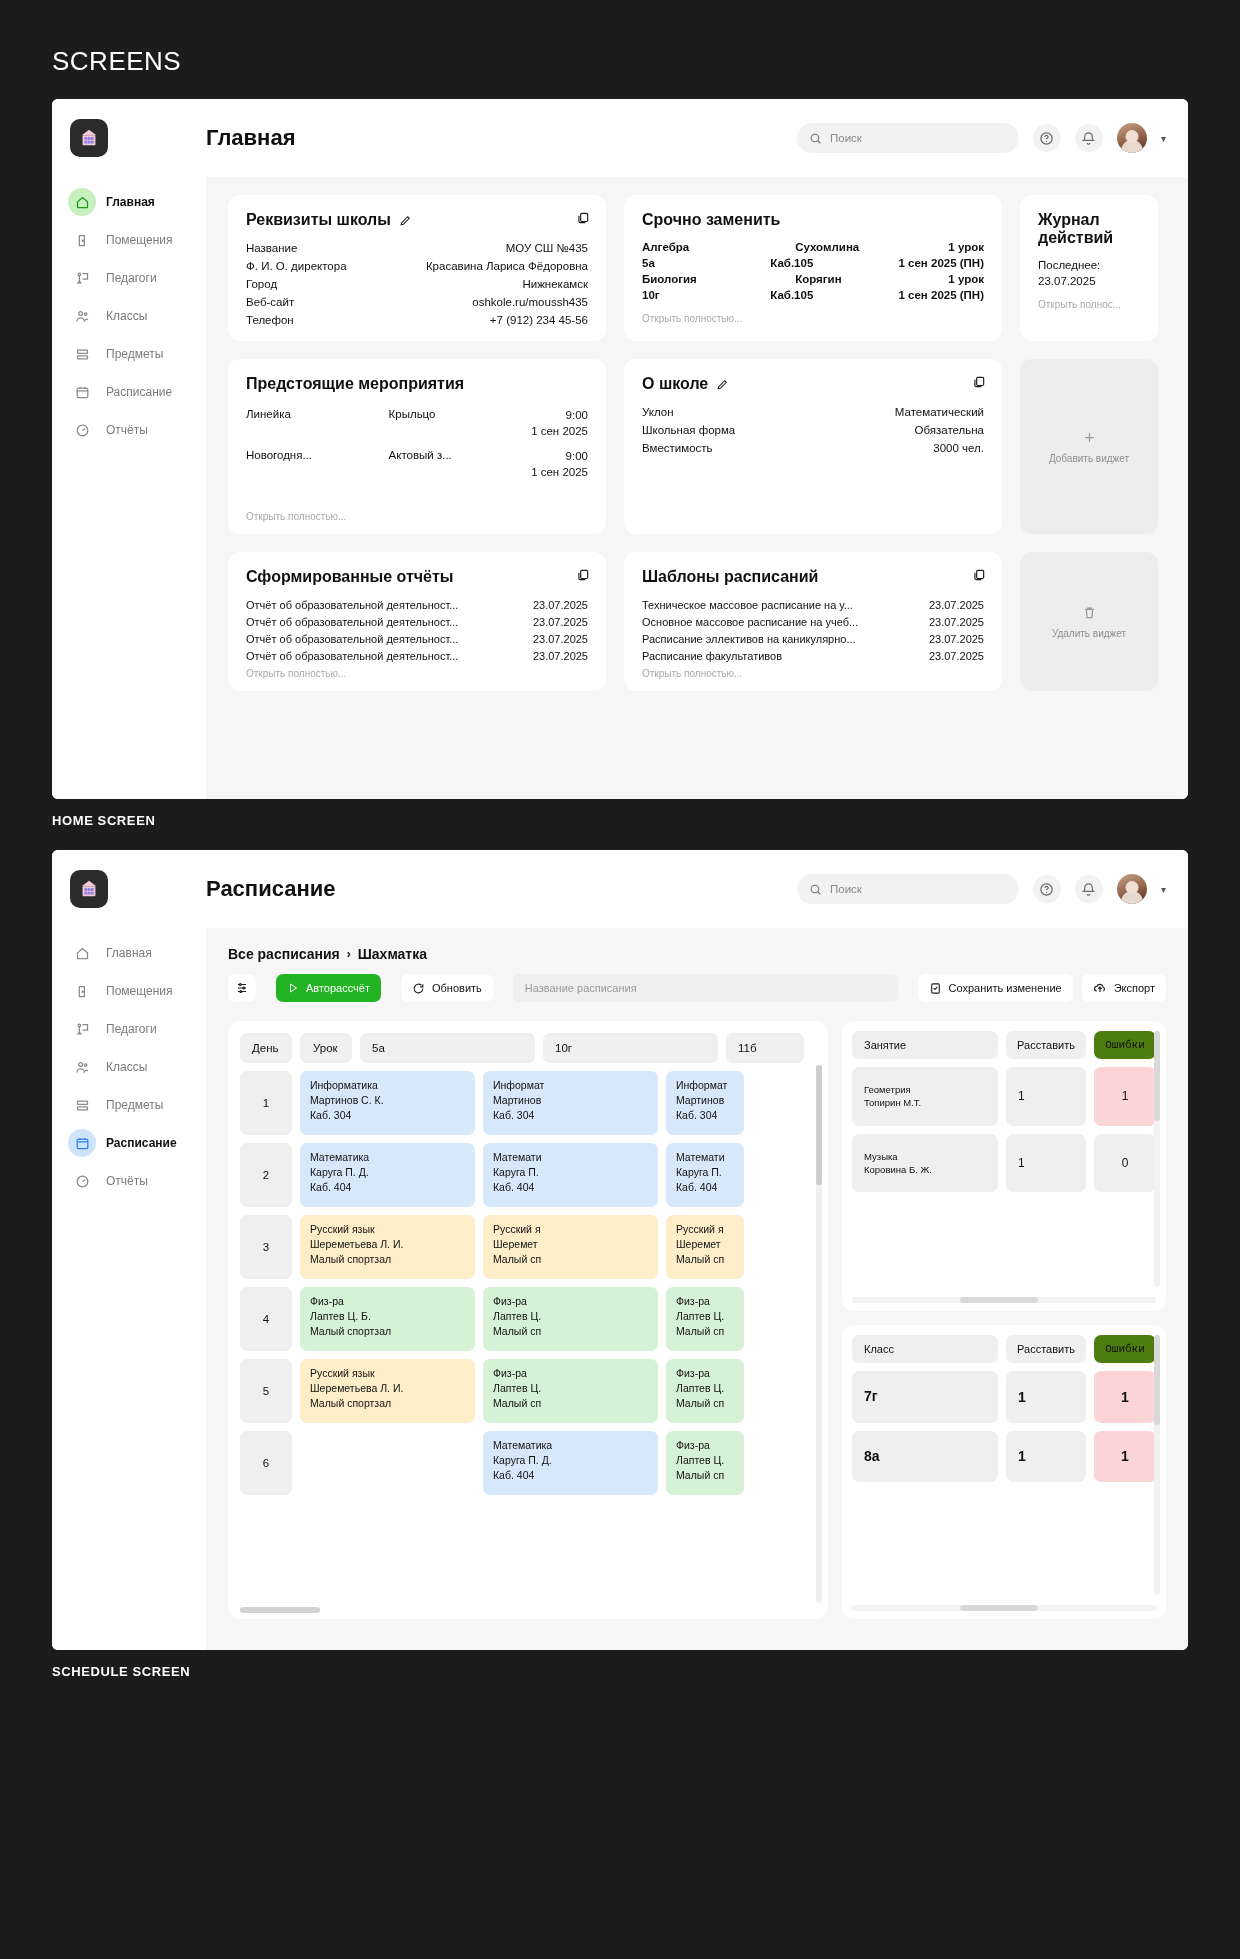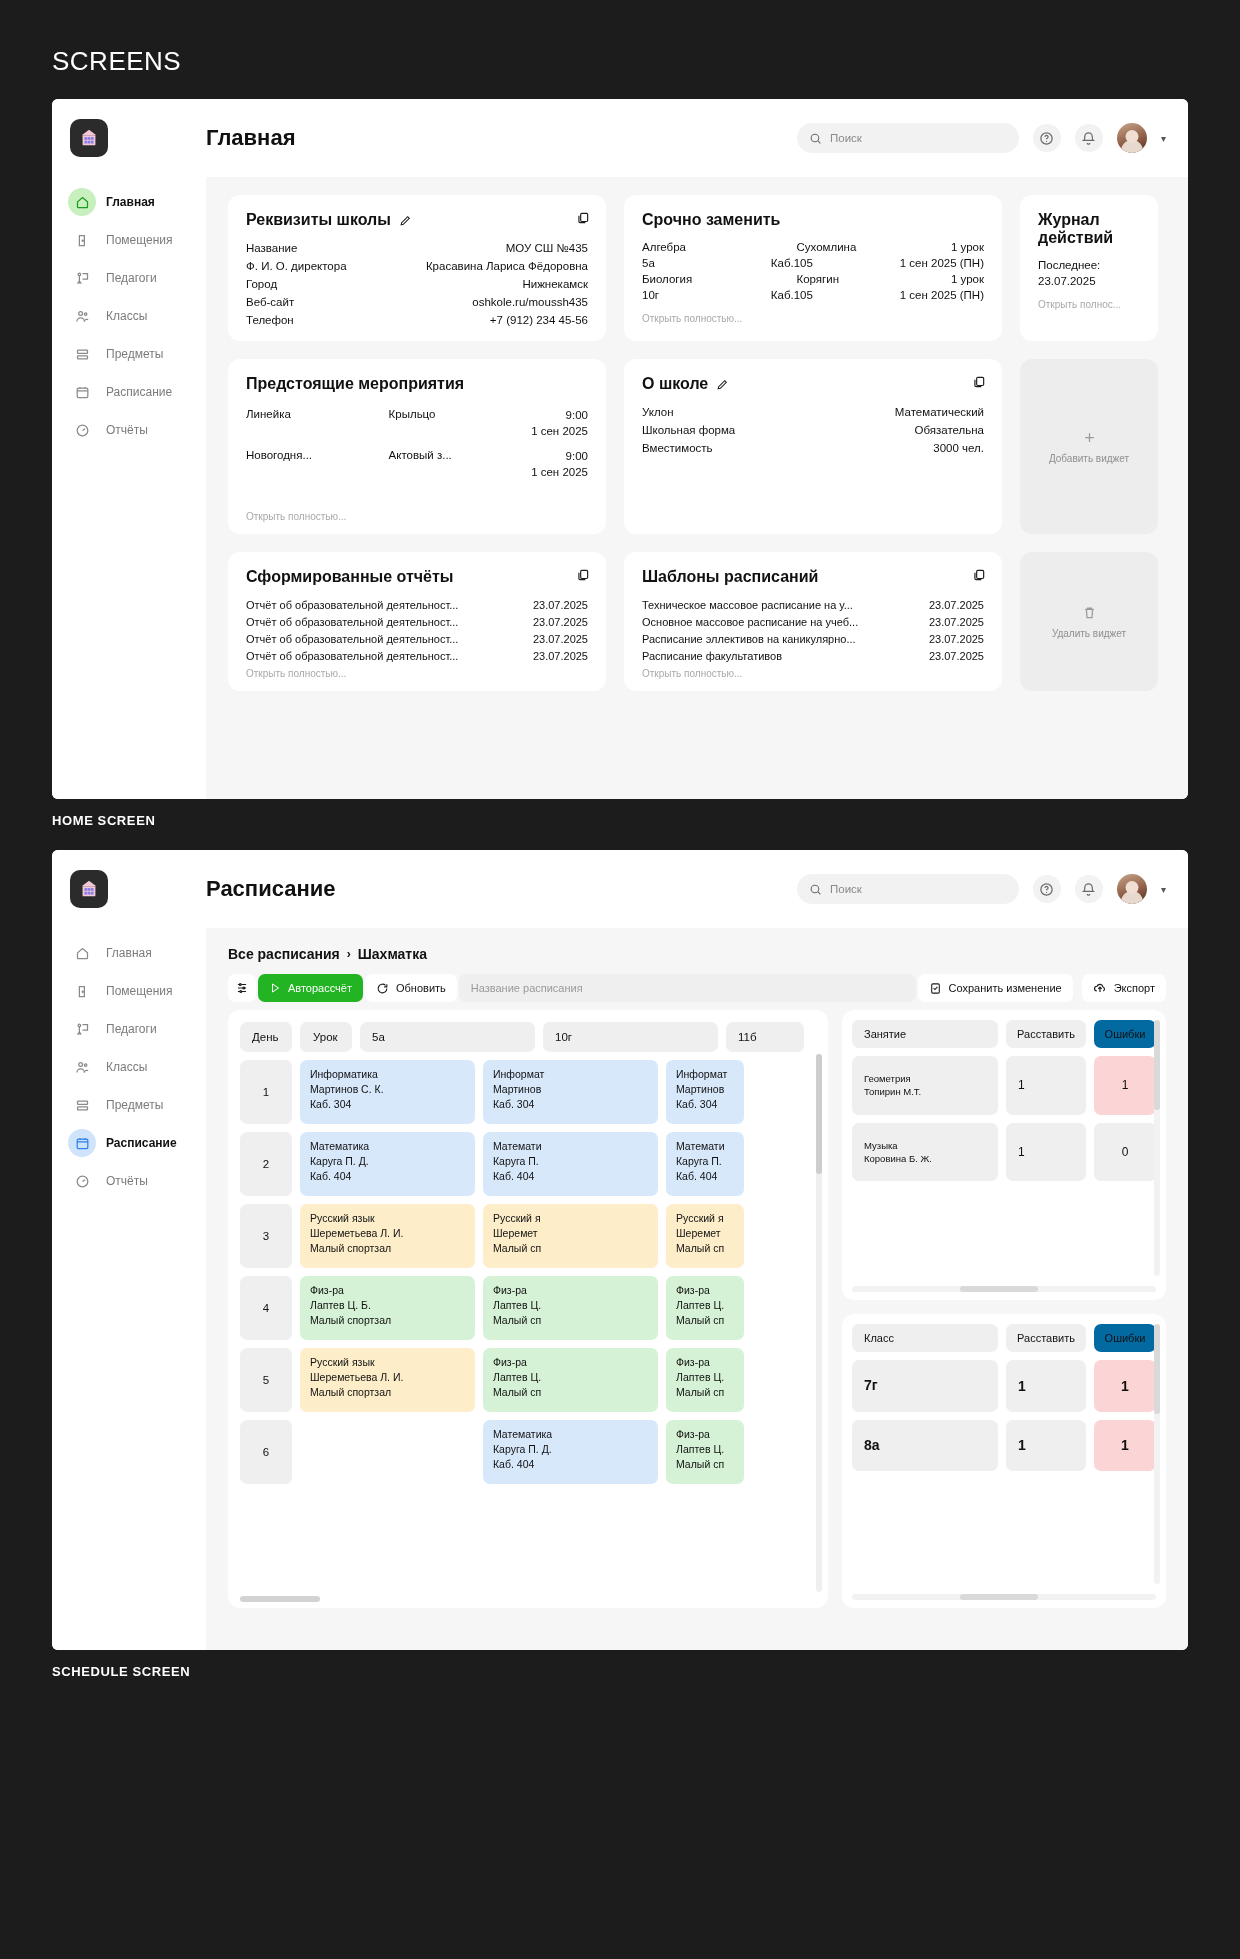--- a/index.html
+++ b/index.html
@@ -131,41 +131,41 @@
   }
   .card-copy {
     position: absolute; top: 16px; right: 16px;
     cursor: pointer;
   }
   .kv { display: flex; justify-content: space-between; gap: 10px; font-size: 11.5px; padding: 3px 0; }
   .kv .k { color: #111; white-space: nowrap; }
   .kv .v { color: #111; text-align: right; }
   .more { font-size: 10px; color: #a8a8a8; margin-top: 10px; cursor: pointer; }
 
-  .row3 { display: grid; grid-template-columns: 1fr 1fr auto; font-size: 11.5px; padding: 2px 0; gap: 8px; }
+  .row3 { display: grid; grid-template-columns: 1fr 1fr auto; font-size: 11.5px; padding: 2px 0; gap: 8px; font-weight: bold; }
   .row3 .c3 { text-align: right; color: #111; white-space: nowrap; }
   .sub { color: #111; }
 
   .row-ev { display: grid; grid-template-columns: 1fr 1fr auto; font-size: 11.5px; align-items: start; padding: 5px 0; gap: 8px; }
   .row-ev .time { text-align: right; line-height: 1.35; }
 
   .row-rep { display: flex; justify-content: space-between; font-size: 11px; padding: 2.5px 0; gap: 29px; }
   .row-rep .nm { color: #111; overflow: hidden; white-space: nowrap; text-overflow: ellipsis; }
   .row-rep .dt { color: #111; white-space: nowrap; }
 
   .ghost {
     border-radius: 12px; background: #ededed;
     display: flex; flex-direction: column; align-items: center; justify-content: center;
     gap: 8px; font-size: 10px; color: #8f8f8f; cursor: pointer;
   }
 
   
   .crumb { font-size: 14px; font-weight: 700; display: flex; align-items: center; gap: 7px; margin-bottom: 12px; }
   .crumb .sep { color: #111; font-size: 12px; }
-  .toolbar { display: flex; align-items: center; gap: 2px; margin-bottom: 8px; }
+  .toolbar { display: flex; align-items: center; gap: 20px; margin-bottom: 19px; }
   .tb-btn {
     height: 28px; border-radius: 7px; background: #fff;
     display: flex; align-items: center; gap: 7px;
     padding: 0 11px; font-size: 11px; cursor: pointer; border: none;
     font-family: inherit; color: #111; white-space: nowrap;
   }
   .tb-btn.icon-only { width: 28px; padding: 0; justify-content: center; }
   .tb-btn.primary { background: #22b422; color: #fff; font-weight: 400; }
   .tb-input {
     height: 28px; flex: 1 1 auto; min-width: 0;
@@ -224,21 +224,21 @@
   .lesson.empty { background: transparent; }
 
   .mini-head { display: flex; gap: 8px; margin-bottom: 8px; }
   .mini-cell {
     border-radius: 7px; height: 28px; display: flex;
     align-items: center; justify-content: center;
     font-size: 11px; background: #efefef; color: #111;
   }
   .mini-cell.wide { flex: 1 1 auto; justify-content: flex-start; padding: 0 12px; }
   .mini-cell.mid { flex: 0 0 80px; }
-  .mini-cell.err { flex: 0 0 62px; background: #0369a1; color: #111; }
+  .mini-cell.err { flex: 0 0 62px; background: #4d7c0f; color: #111; font-family: Liberation Mono, monospace; }
   .mini-row { display: flex; gap: 8px; margin-bottom: 8px; }
   .mini-row .c-name {
     flex: 1 1 auto; border-radius: 7px; background: #efefef;
     padding: 16px 12px; font-size: 9.5px; line-height: 1.4; min-height: 34px;
     display: flex; flex-direction: column; justify-content: space-between;
   }
   .mini-row .c-name.big { font-size: 14px; font-weight: 700; }
   .mini-row .c-num {
     flex: 0 0 80px; border-radius: 7px; background: #efefef;
     display: flex; align-items: center; padding: 0 12px; font-size: 12px;

